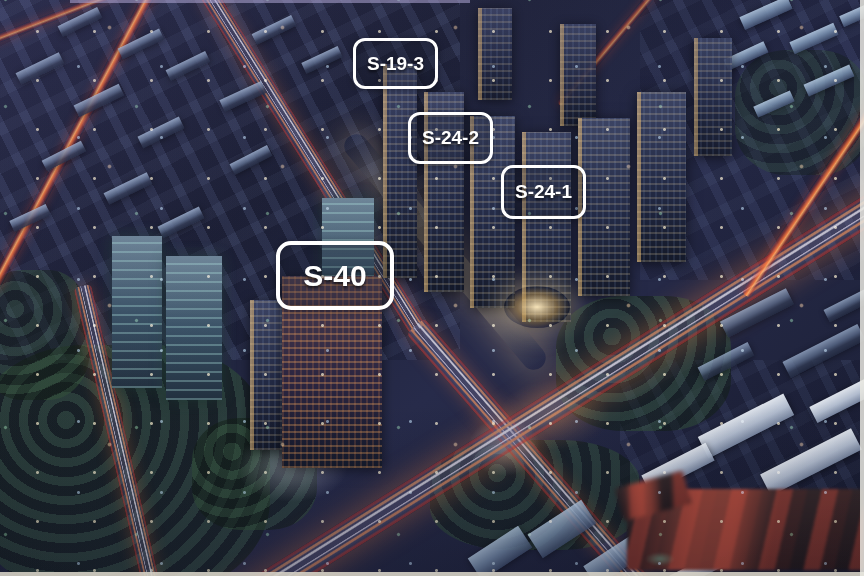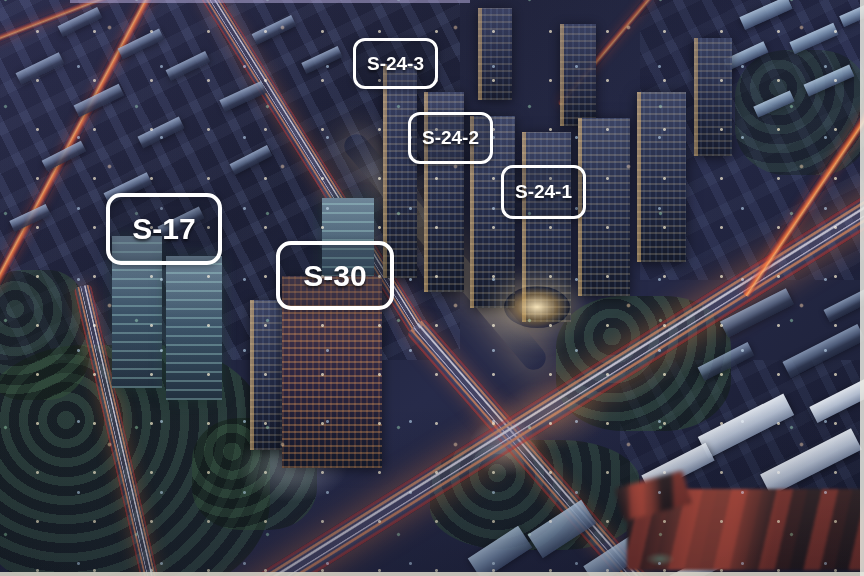--- a/index.html
+++ b/index.html
@@ -187,23 +187,22 @@
   <div class="glow" style="left:500px;top:380px;width:110px;height:70px;background:radial-gradient(closest-side, rgba(255,190,120,.18), rgba(0,0,0,0));"></div>
 
   <div class="patch" style="left:627px;top:489px;width:237px;height:81px;"></div>
   <div class="patch" style="left:618px;top:479px;width:70px;height:34px;transform:rotate(-15deg);filter:blur(2px);"></div>
   <div class="glow" style="left:645px;top:552px;width:30px;height:14px;background:radial-gradient(closest-side, rgba(120,200,170,.5), rgba(0,0,0,0));filter:blur(1px);"></div>
 
   <div class="sc lights"></div>
   <div class="sc tint"></div>
   <div class="sc vignette"></div>
 
-  <div class="plot-label lbl-sm  lbl-s24-3">S-24-3</div>
+  <div class="plot-label lbl-sm  lbl-s24-3">S-19-3</div>
   <div class="plot-label lbl-sm  lbl-s24-2">S-24-2</div>
   <div class="plot-label lbl-sm  lbl-s24-1">S-24-1</div>
-  <div class="plot-label lbl-big lbl-s17">S-17</div>
-  <div class="plot-label lbl-big lbl-s20">S-30</div>
+  <div class="plot-label lbl-big lbl-s20">S-40</div>
 
   <div class="edge" style="left:70px;top:0;width:400px;height:3px;background:rgba(176,168,214,.55);"></div>
   <div class="edge" style="left:0;top:572px;width:864px;height:4px;background:#d6d1c5;opacity:.9;"></div>
   <div class="edge" style="left:860px;top:0;width:4px;height:576px;background:#e9e7e0;opacity:.85;"></div>
 
 </div>
 
 </body></html>

